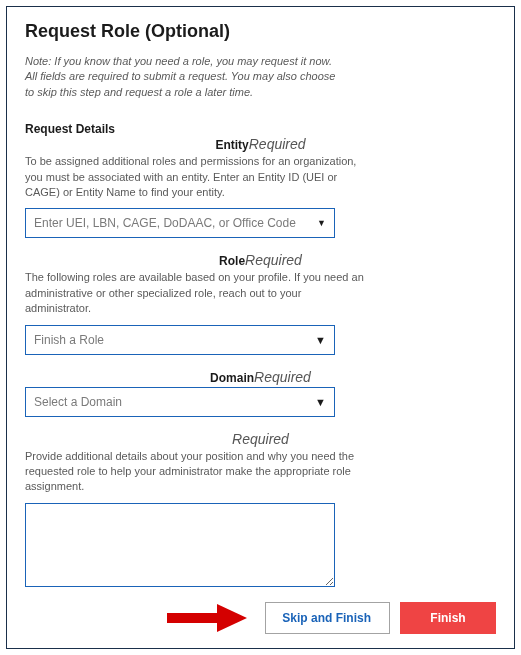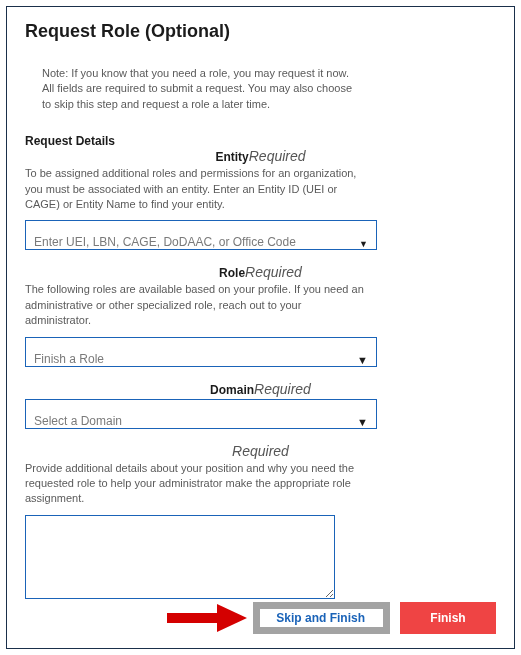--- a/index.html
+++ b/index.html
@@ -14,29 +14,29 @@
     border: 1px solid #1a2f4a;
     width: 100%;
     height: 100%;
     padding: 14px 18px 16px 18px;
     position: relative;
   }
   .title {
     font-size: 18px;
     font-weight: 700;
     color: #1b1b1b;
-    margin-bottom: 24px;
+    margin-bottom: 12px;
   }
   .note {
     font-size: 11px;
+    font-style: italic;
     color: #5a5a5a;
     line-height: 1.4;
     margin-bottom: 22px;
     max-width: 320px;
-    margin-left: 17px;
   }
   .section-head {
     font-size: 12px;
     font-weight: 700;
     color: #1b1b1b;
   }
   .field {
     margin-bottom: 14px;
   }
   .label-row {
@@ -56,26 +56,26 @@
     color: #555;
   }
   .help {
     font-size: 11px;
     color: #5a5a5a;
     line-height: 1.4;
     margin-bottom: 8px;
     max-width: 340px;
   }
   .control {
-    width: 352px;
+    width: 310px;
     height: 30px;
     border: 1px solid #1a63b8;
     background: #fff;
     display: flex;
-    align-items: flex-end;
+    align-items: center;
     justify-content: space-between;
     padding: 0 8px;
     font-size: 12px;
     color: #7a7a7a;
     cursor: pointer;
   }
   .control .caret {
     color: #1b1b1b;
     font-size: 11px;
   }
@@ -106,21 +106,21 @@
     font-weight: 600;
     display: inline-flex;
     align-items: center;
     justify-content: center;
     cursor: pointer;
     border: none;
   }
   .btn-outline {
     background: #fff;
     color: #1a63b8;
-    border: 7px solid #a3a3a3;
+    border: 1px solid #a3a3a3;
     padding-left: 16px;
   }
   .btn-primary {
     background: #ef4444;
     color: #fff;
     min-width: 96px;
   }
   .arrow {
     position: absolute;
     bottom: 16px;

